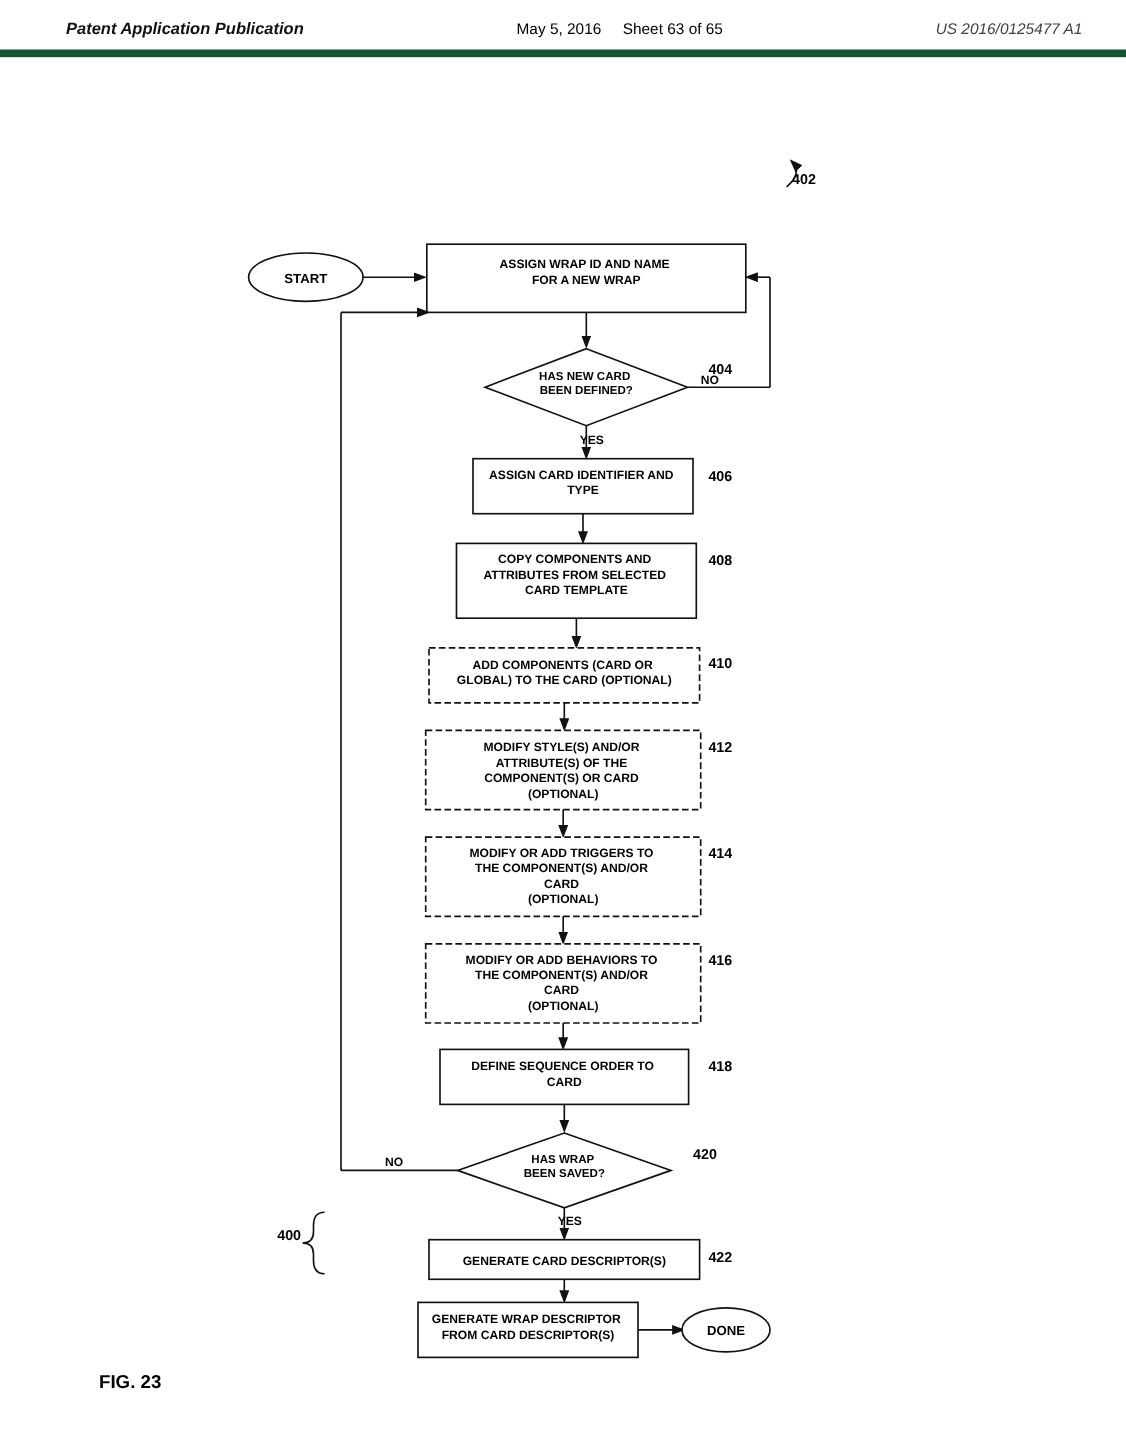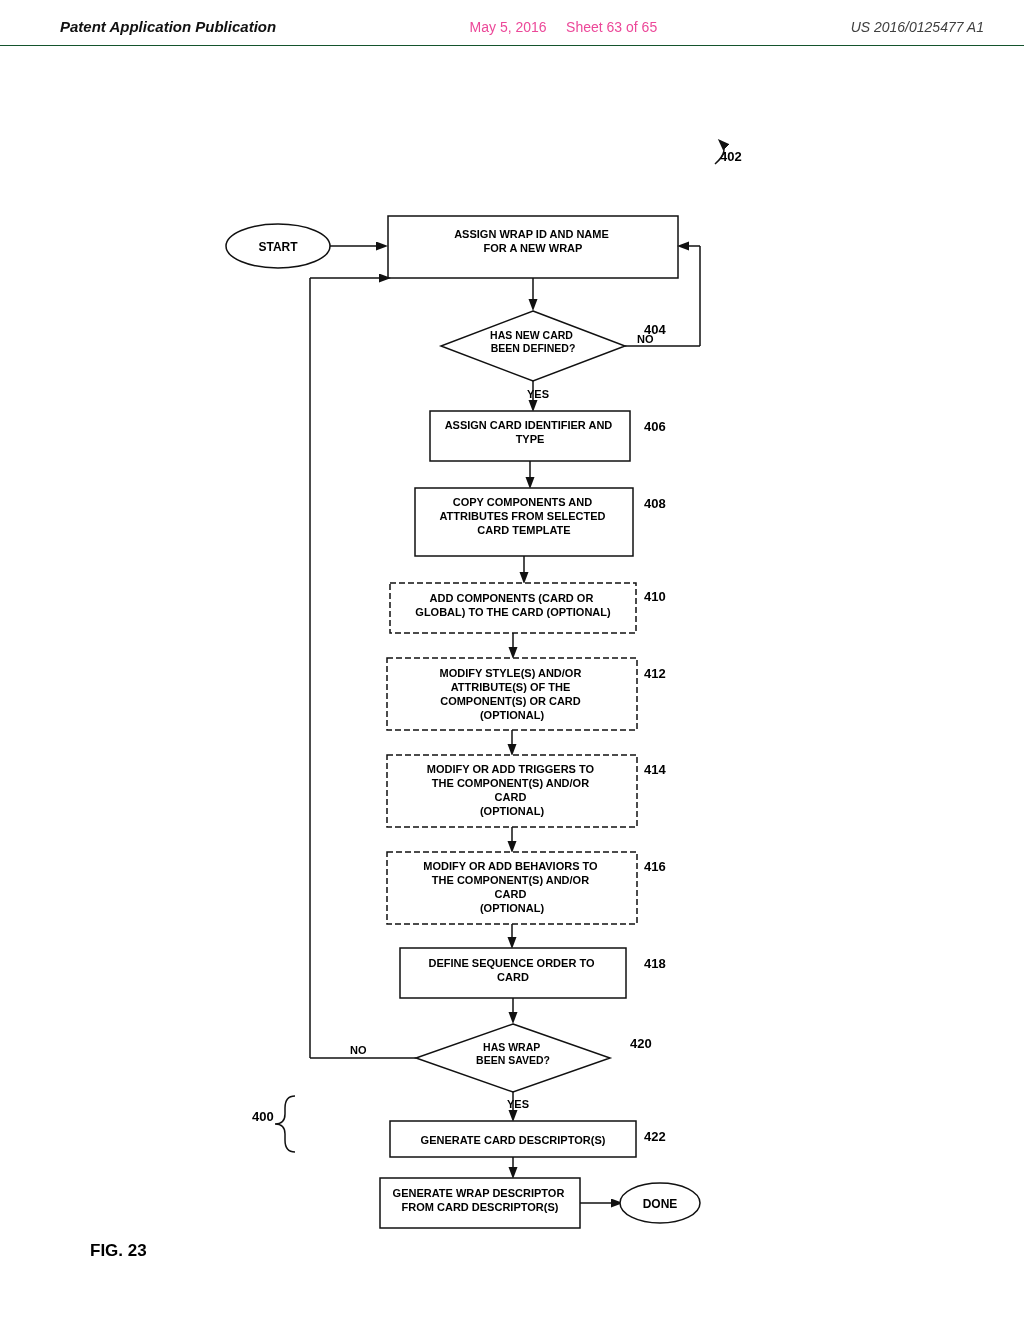--- a/index.html
+++ b/index.html
@@ -11,31 +11,31 @@
       position: relative;
       overflow-x: hidden;
     }
 
     
     .header {
       display: flex;
       justify-content: space-between;
       align-items: baseline;
       padding: 18px 40px 10px 60px;
-      border-bottom: 1px solid #14532d;
+      border-bottom: 7px solid #14532d;
     }
     .header-left {
       font-size: 15px;
       font-style: italic;
       font-weight: bold;
       color: #111;
     }
     .header-center {
       font-size: 14px;
-      color: #ec4899;
+      color: #000000;
       text-align: center;
     }
     .header-right {
       font-size: 14px;
       color: #404040;
       font-style: italic;
     }
 
     
     .diagram {

